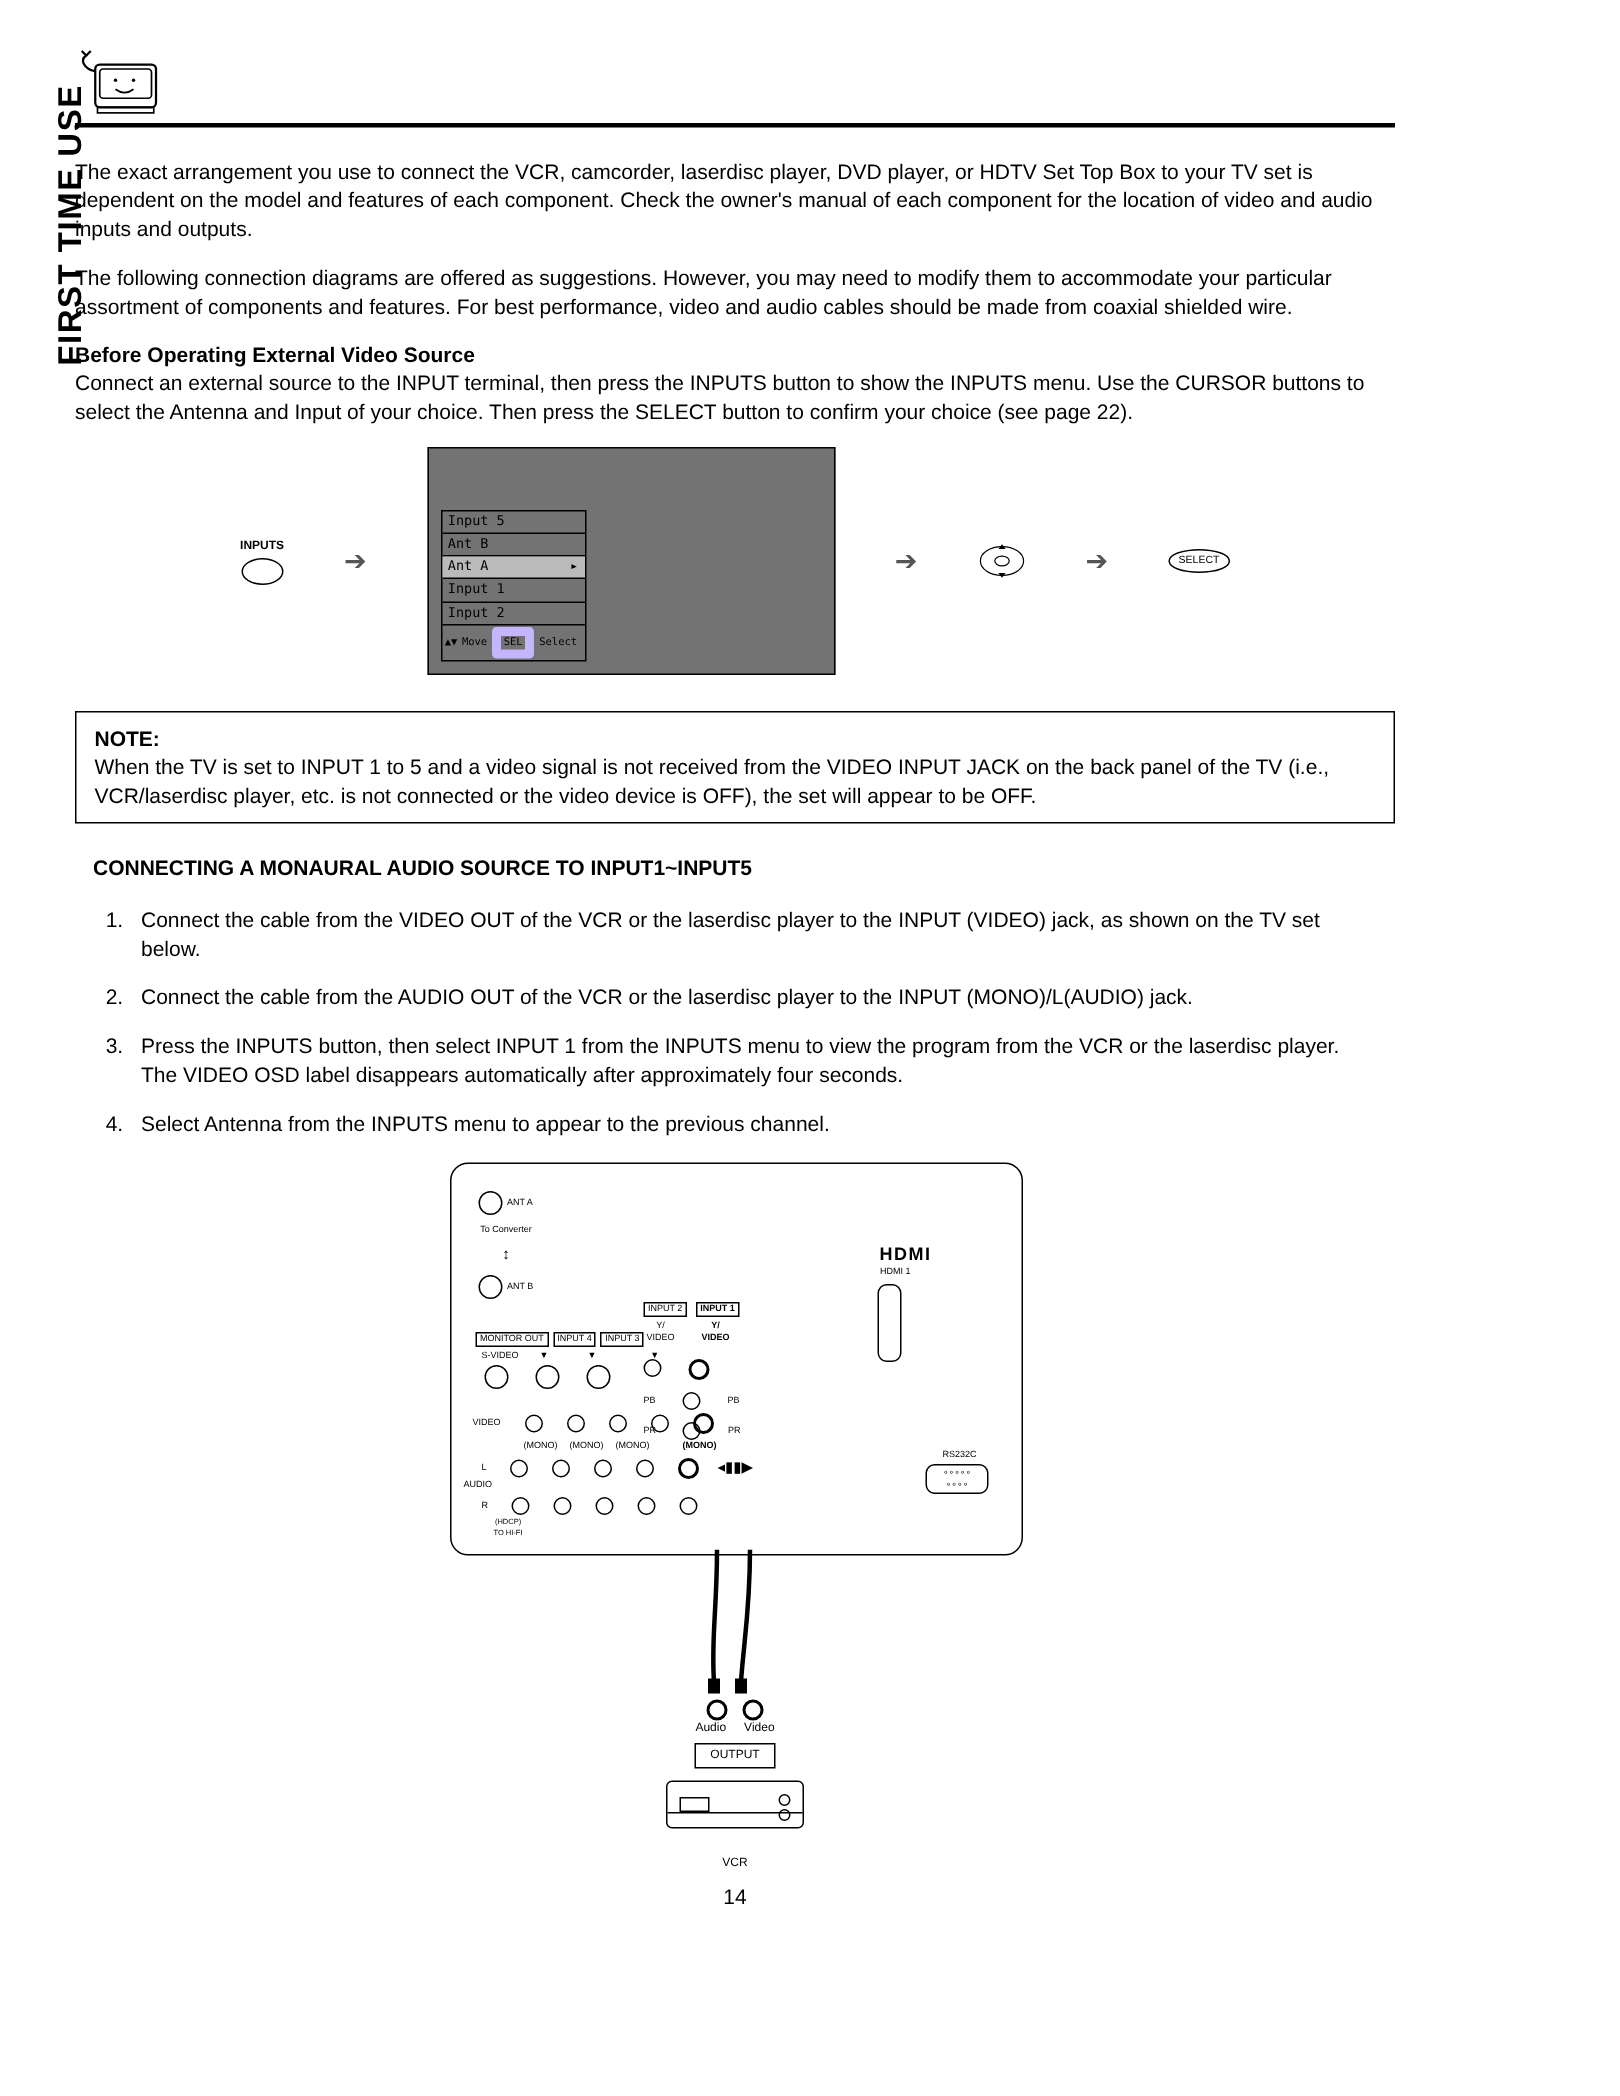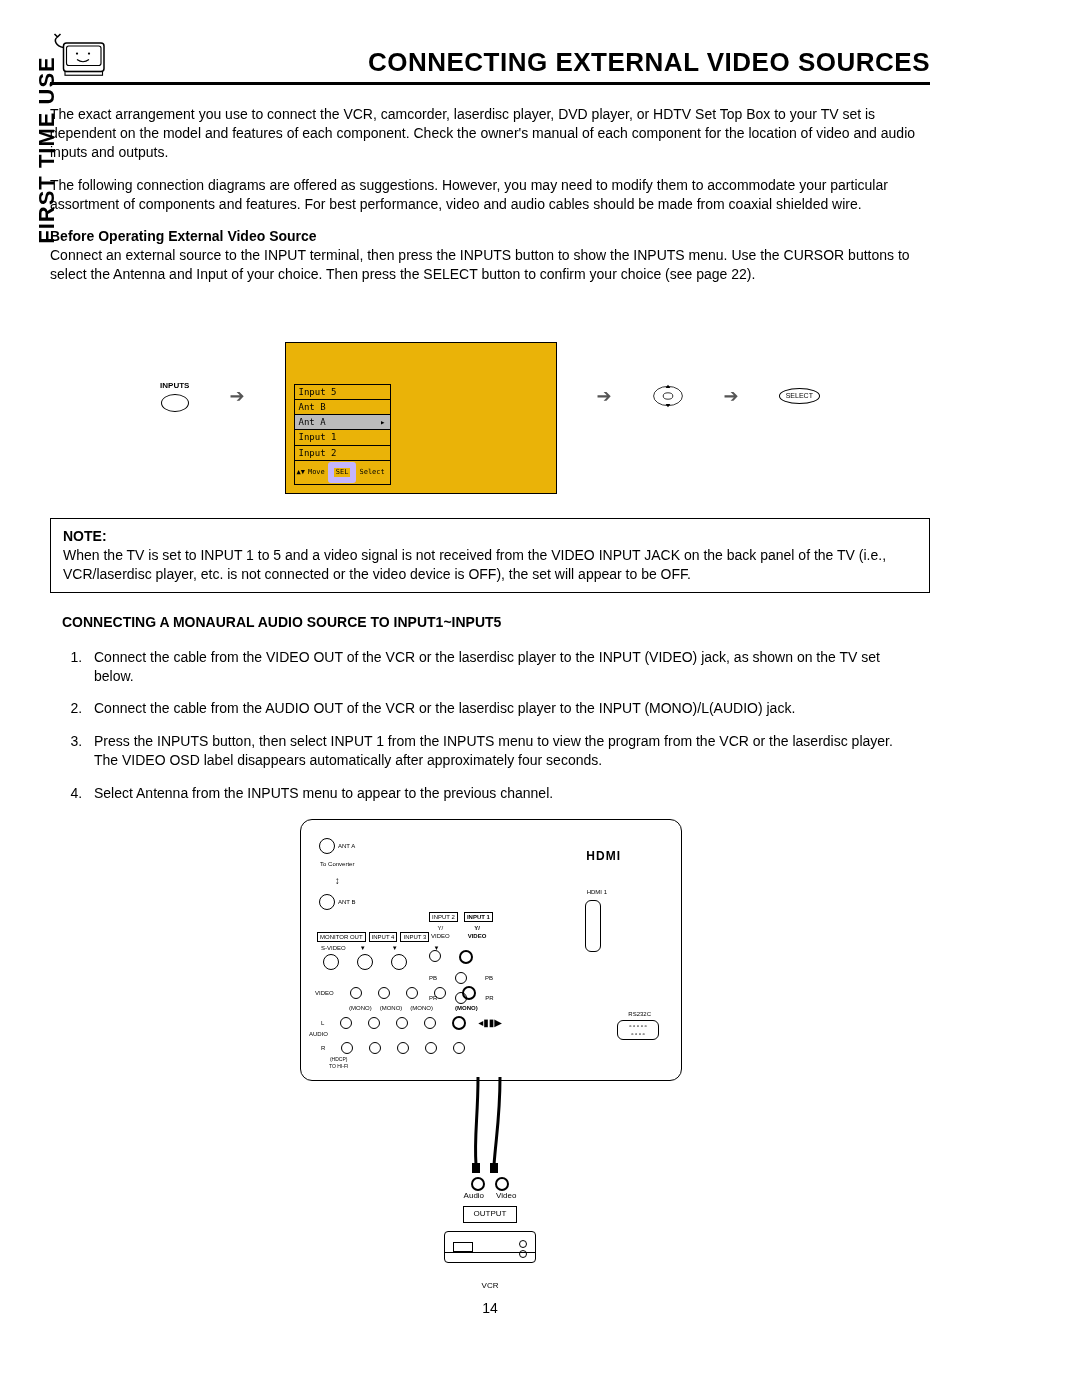--- a/index.html
+++ b/index.html
@@ -69,22 +69,21 @@
   }
   .arrow {
     font-size: 18px;
     color: #555;
   }
   .tv-screen {
     width: 270px;
     height: 150px;
     border: 1.5px solid #000;
     position: relative;
-    background: #eab308;
-    margin-top: 44px;
+    background: #737373;
   }
   .menu-box {
     position: absolute;
     left: 8px;
     bottom: 8px;
     width: 95px;
     border: 1px solid #000;
     font-family: monospace;
     font-size: 9px;
   }
@@ -151,21 +150,21 @@
     border: 1.5px solid #000;
     border-radius: 12px;
     position: relative;
     font-size: 6px;
   }
   .jack { width: 10px; height: 10px; border: 1px solid #000; border-radius: 50%; }
   .jack.big { width: 14px; height: 14px; background:#fff; }
   .jack-label { font-size: 6px; }
   .col-header { font-size: 6px; border: 1px solid #000; padding: 0 2px; white-space: nowrap; }
   .col-header.bold { font-weight: bold; background:#fff; }
-  .hdmi-logo { position:absolute; right: 60px; top: 28px; font-weight:bold; font-size:12px; letter-spacing:1px; }
+  .hdmi-logo { position:absolute; right: 60px; top: 52px; font-weight:bold; font-size:12px; letter-spacing:1px; }
   .hdmi-slot { position:absolute; right: 80px; top: 80px; width:14px; height:50px; border:1px solid #000; border-radius:6px; }
   .rs232 { position:absolute; right:22px; bottom:40px; width:40px; height:18px; border:1px solid #000; border-radius:6px; font-size:6px; display:flex; flex-direction:column; align-items:center; justify-content:center; }
   .rs232-label { position:absolute; right:30px; bottom:62px; font-size:6px; }
   .vcr-label { font-size: 8px; text-align:center; margin-top:18px; }
   .output-box {
     border: 1px solid #000;
     display: inline-block;
     padding: 2px 10px;
     font-size: 8px;
     background: #fff;
@@ -193,21 +192,20 @@
 <div class="header">
   <svg class="tv-icon" viewBox="0 0 80 60">
     <rect x="18" y="14" width="54" height="38" rx="4" fill="none" stroke="#000" stroke-width="2"></rect>
     <rect x="22" y="18" width="46" height="26" rx="3" fill="none" stroke="#000" stroke-width="1.5"></rect>
     <circle cx="36" cy="28" r="1.5" fill="#000"></circle>
       <circle cx="52" cy="28" r="1.5" fill="#000"></circle>
     <path d="M36 36 q8 6 16 0" fill="none" stroke="#000" stroke-width="1.5"></path>
     <rect x="20" y="52" width="50" height="5" fill="none" stroke="#000" stroke-width="1.5"></rect>
     <path d="M18 20 C 8 18, 4 10, 10 6 L 6 2 M10 6 L14 2" fill="none" stroke="#000" stroke-width="2"></path>
   </svg>
-  <div class="page-title">CONNECTING EXTERNAL VIDEO SOURCES</div>
 </div>
 
 <div class="body-text">The exact arrangement you use to connect the VCR, camcorder, laserdisc player, DVD player, or HDTV Set Top Box to your TV set is dependent on the model and features of each component.  Check the owner's manual of each component for the location of video and audio inputs and outputs.</div>
 <div class="body-text">The following connection diagrams are offered as suggestions.  However, you may need to modify them to accommodate your particular assortment of components and features.  For best performance, video and audio cables should be made from coaxial shielded wire.</div>
 
 <div class="sub-heading">Before Operating External Video Source</div>
 <div class="body-text">Connect an external source to the INPUT terminal, then press the INPUTS button to show the INPUTS menu.  Use the CURSOR buttons to select the Antenna and Input of your choice.  Then press the SELECT button to confirm your choice (see page 22).</div>
 
 <div class="diagram-row">
   <div>

